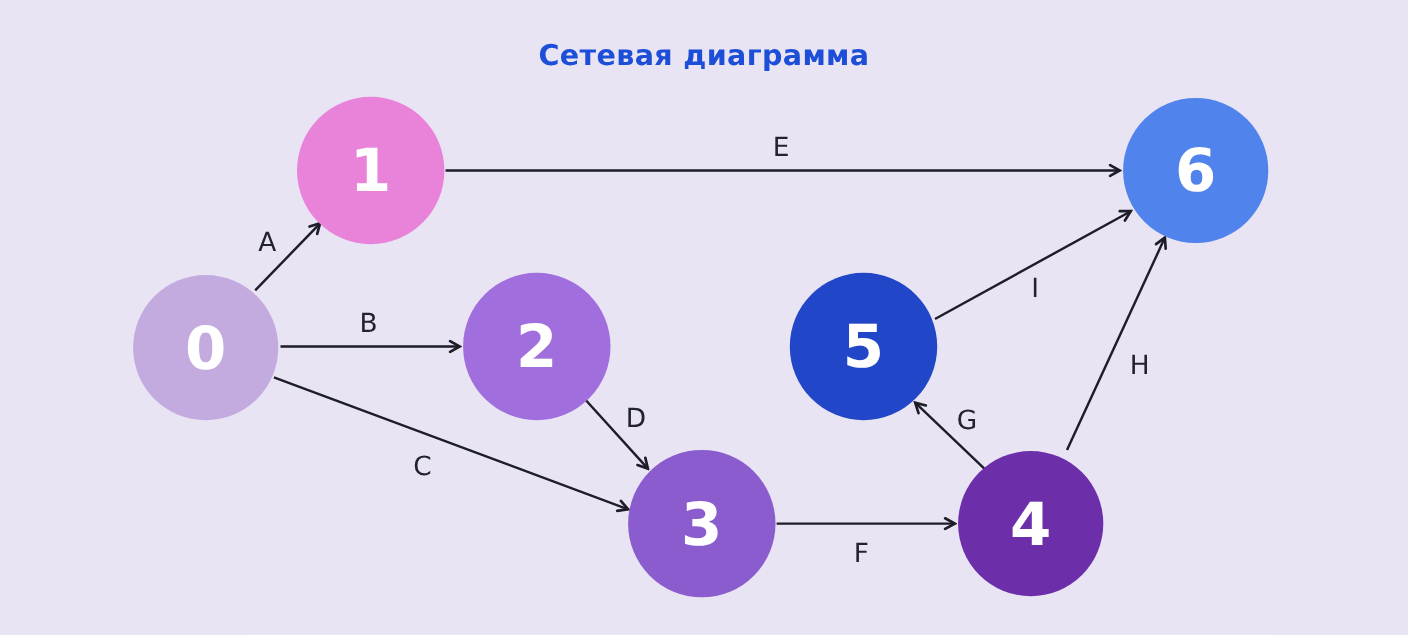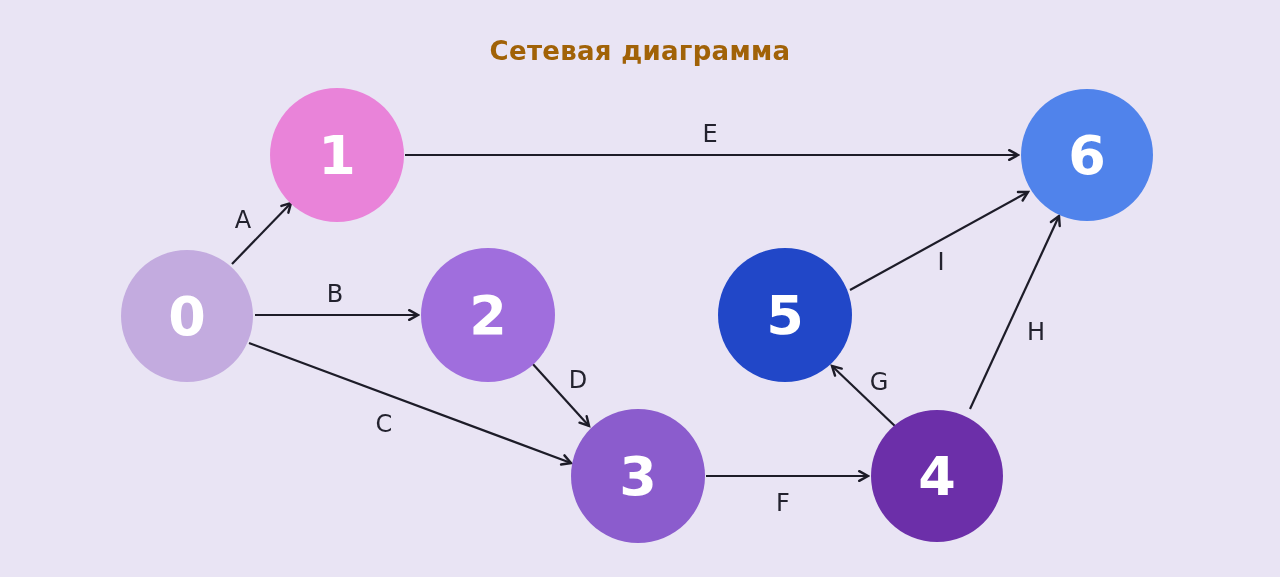--- a/index.html
+++ b/index.html
@@ -38,21 +38,21 @@
     font-size: 54px;
     font-weight: 700;
     text-anchor: middle;
     fill: #ffffff;
   }
 </style>
 </head>
 <body>
 
 <div class="canvas" style="background: rgb(233, 228, 244);">
-  <div class="diagram-title" style="color: #a16207;">Сетевая диаграмма</div>
+  <div class="diagram-title" style="color: #1d4ed8;">Сетевая диаграмма</div>
   <svg id="diagram-svg" width="1280" height="577" viewBox="0 0 1280 577">
     <defs>
       <marker id="arrowhead" viewBox="0 0 6 6" markerWidth="6" markerHeight="6" refX="5" refY="3" orient="auto">
         <path id="arrowhead-path" d="M1 0.8 L5 3 L1 5.2" fill="none" stroke-width="1.1" stroke-linecap="round" stroke-linejoin="miter" stroke="#1d1c28"></path>
       </marker>
     </defs>
     <g id="edges-layer">
         <line x1="232" y1="264" x2="291" y2="203" class="edge-line" stroke="#1d1c28" marker-end="url(#arrowhead)"></line>
         <text x="243" y="228" class="edge-label" fill="#23222e">A</text>
         <line x1="255" y1="315" x2="418" y2="315" class="edge-line" stroke="#1d1c28" marker-end="url(#arrowhead)"></line>

